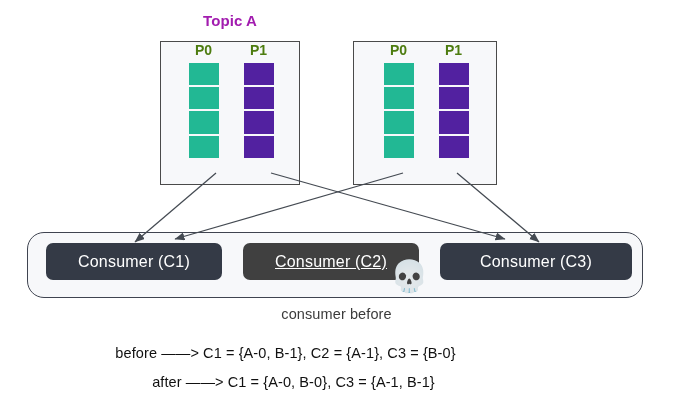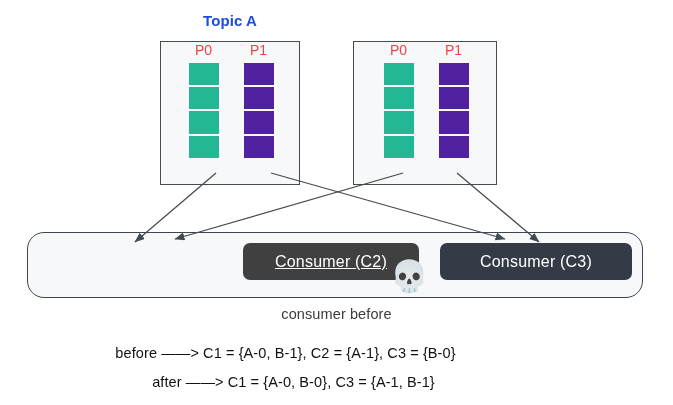--- a/index.html
+++ b/index.html
@@ -32,40 +32,40 @@
     pointer-events: none;
     z-index: 5;
   }
 
   
   .topic-title {
     position: absolute;
     font-size: 15px;
     font-weight: bold;
     letter-spacing: .1px;
-    color: #1d4ed8;
+    color: #a21caf;
     text-align: center;
     white-space: nowrap;
   }
   .topic-box {
     position: absolute;
     background: #f7f8fa;
     border: 1.3px solid #4a4a4a;
     box-sizing: border-box;
     z-index: 2;
   }
   .partition {
     position: absolute;
     top: 0;
     width: 45px;
   }
   .partition-label {
     font-size: 14px;
-    font-weight: normal;
-    color: #ef4444;
+    font-weight: bold;
+    color: #4d7c0f;
     text-align: center;
     line-height: 16px;
     height: 16px;
   }
   .bar {
     margin: 0 auto;
     width: 30px;
     display: flex;
     flex-direction: column;
     gap: 2px;
@@ -204,20 +204,23 @@
 
     <line x1="457" y1="173" x2="539" y2="242" stroke="#444a52" stroke-width="1.25" marker-end="url(#ah)"></line>
 
     <line x1="271" y1="173" x2="505" y2="239" stroke="#444a52" stroke-width="1.25" marker-end="url(#ah)"></line>
 
     <line x1="403" y1="173" x2="175" y2="239" stroke="#444a52" stroke-width="1.25" marker-end="url(#ah)"></line>
   </svg>
 
   <div id="consumer-group"></div>
 
+  <div class="consumer-box" id="consumer-c1">
+    <span>Consumer (C1)</span>
+  </div>
   <div class="consumer-box" id="consumer-c2">
     <span>Consumer (C2)</span>
   </div>
   <div class="consumer-box" id="consumer-c3">
     <span>Consumer (C3)</span>
   </div>
 
   <div id="skull-icon">💀</div>
 
   <div id="group-label">consumer before</div>

